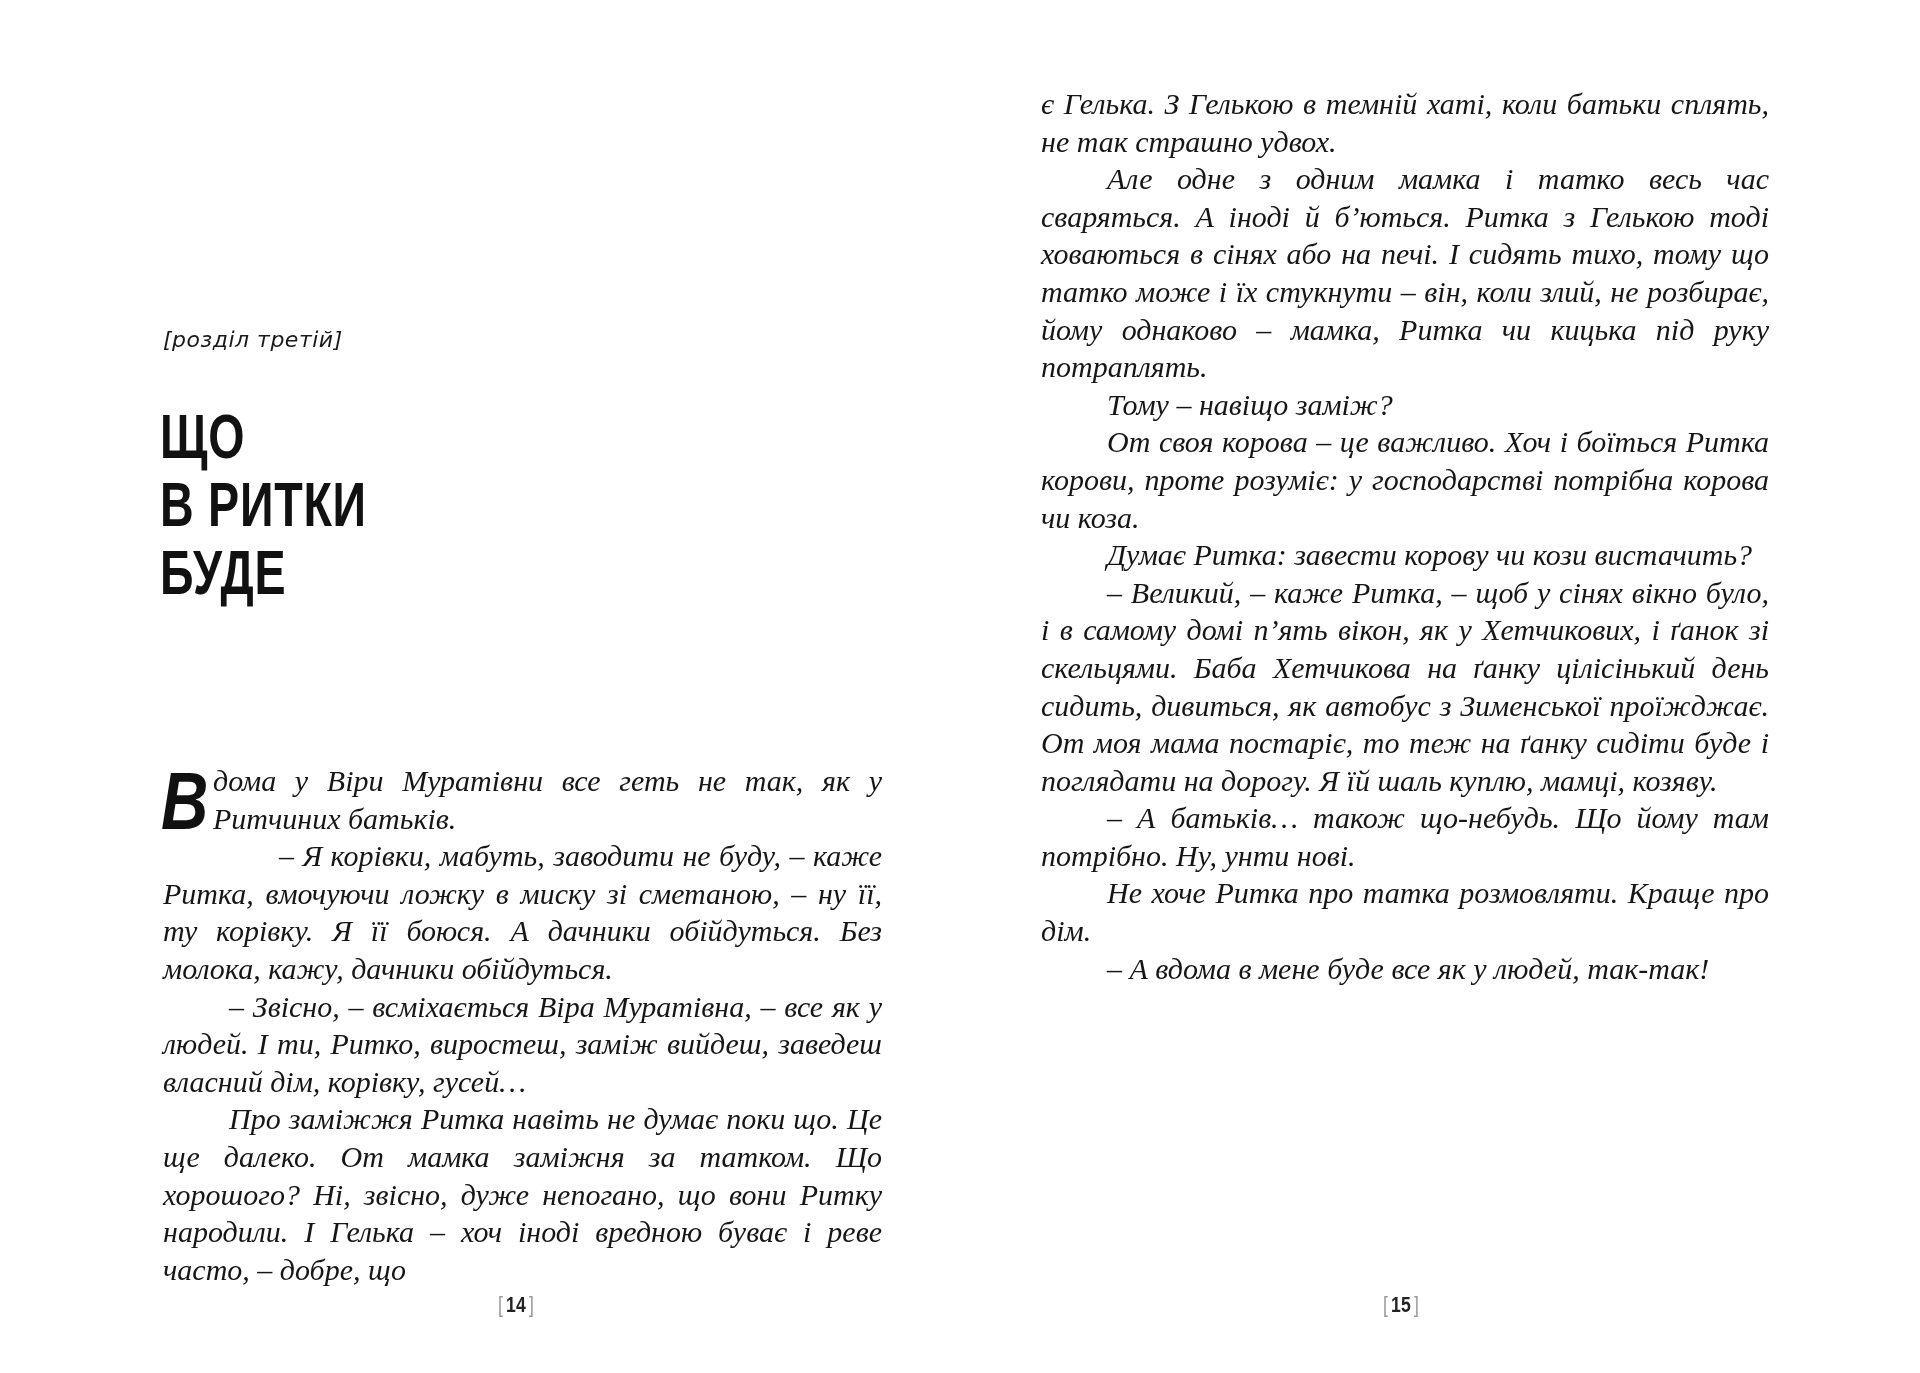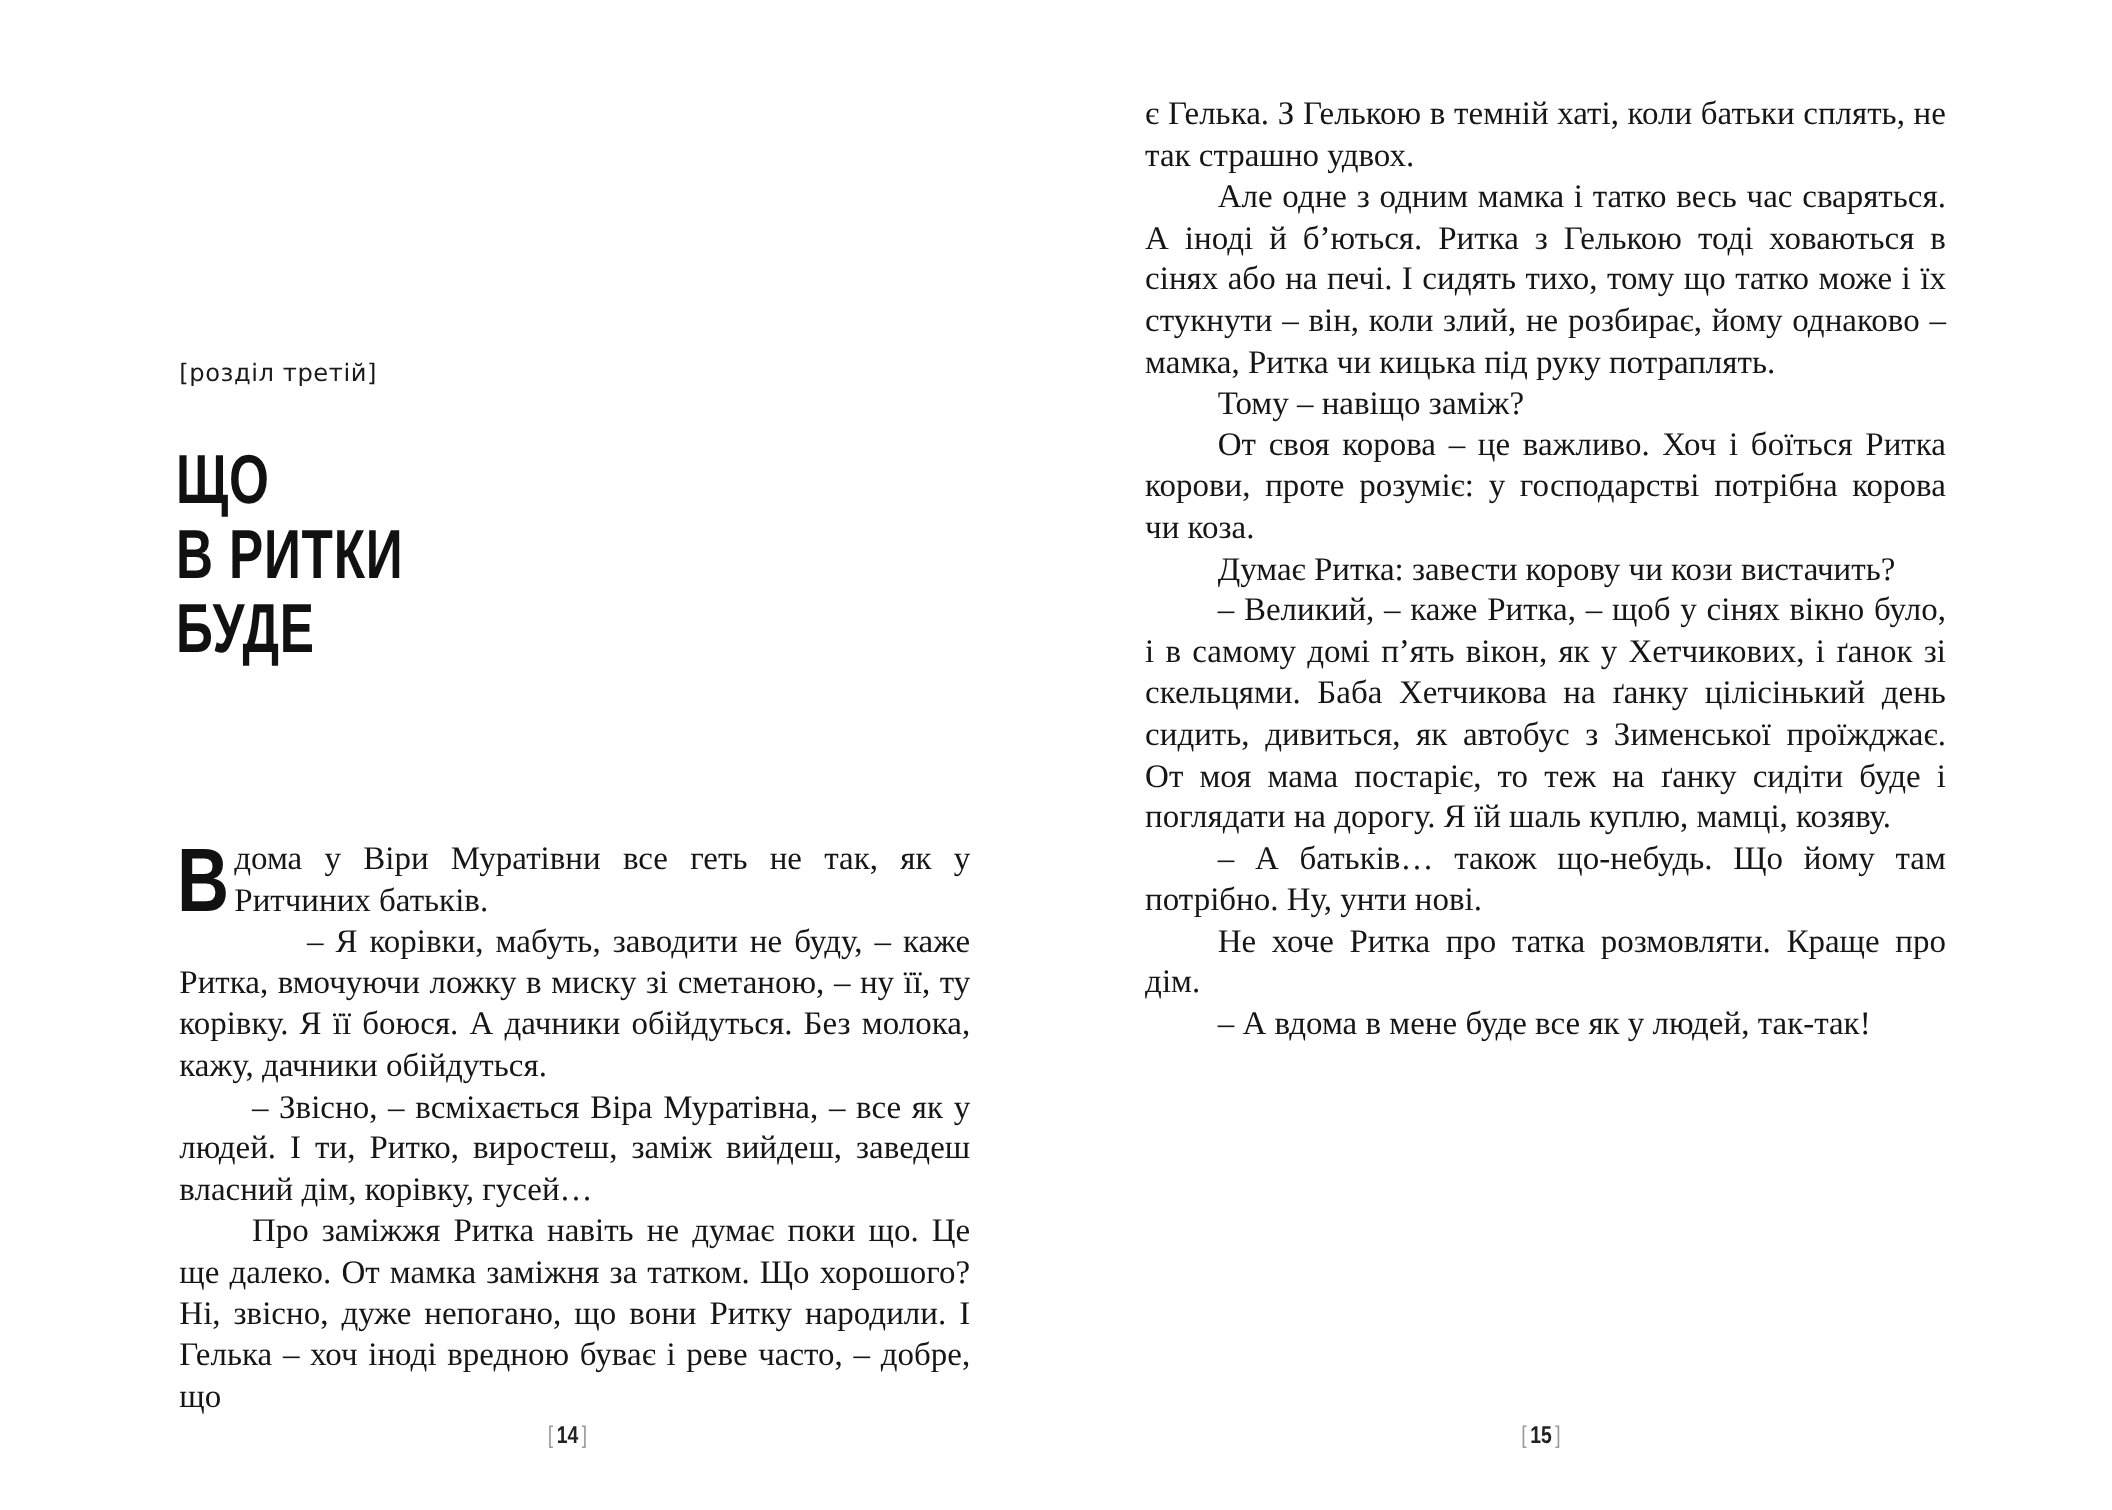--- a/index.html
+++ b/index.html
@@ -6,37 +6,37 @@
   body {
     width:1920px; height:1373px; background:#ffffff; position:relative; overflow:hidden;
     color:#141414;
   }
   .page { position:absolute; top:0; height:1373px; }
   .page-left { left:0; width:960px; }
   .page-right { left:960px; width:960px; }
 
   .chapter-label {
     position:absolute; left:163px; top:327px;
-    font-family:"DejaVu Sans", sans-serif; font-size:22px;
+    font-family:"DejaVu Sans", sans-serif; font-style:italic; font-size:22px;
     letter-spacing:0.5px; color:#1a1a1a;
   }
   .chapter-title {
     position:absolute; left:160px; top:402px; margin:0;
     font-family:"Liberation Sans", sans-serif; font-weight:bold;
     font-size:63px; line-height:68px; color:#111;
     transform:scaleX(0.74); transform-origin:left top; letter-spacing:1px;
   }
   .chapter-title span { display:block; }
 
   .text-col {
     position:absolute;
     font-family:"Liberation Serif", serif; font-size:30px; line-height:37.6px;
     color:#161616; text-align:justify;
   }
-  .text-col p { margin:0; text-indent:66px; }
+  .text-col p { margin:0; text-indent:66px;font-style:italic; }
   .text-col p.noindent { text-indent:0; }
   .text-left { left:163px; width:719px; top:762px; }
   .text-right { left:81px; width:728px; top:85px; }
 
   .dropcap {
     float:left; font-family:"Liberation Sans", sans-serif; font-weight:bold;
     font-size:82px; line-height:66px; height:70px; margin:6px 6px 0 -2px;
     transform:scaleX(0.8); transform-origin:left top; width:46px; color:#111;
   }
   .first-para { text-indent:0 !important; }

